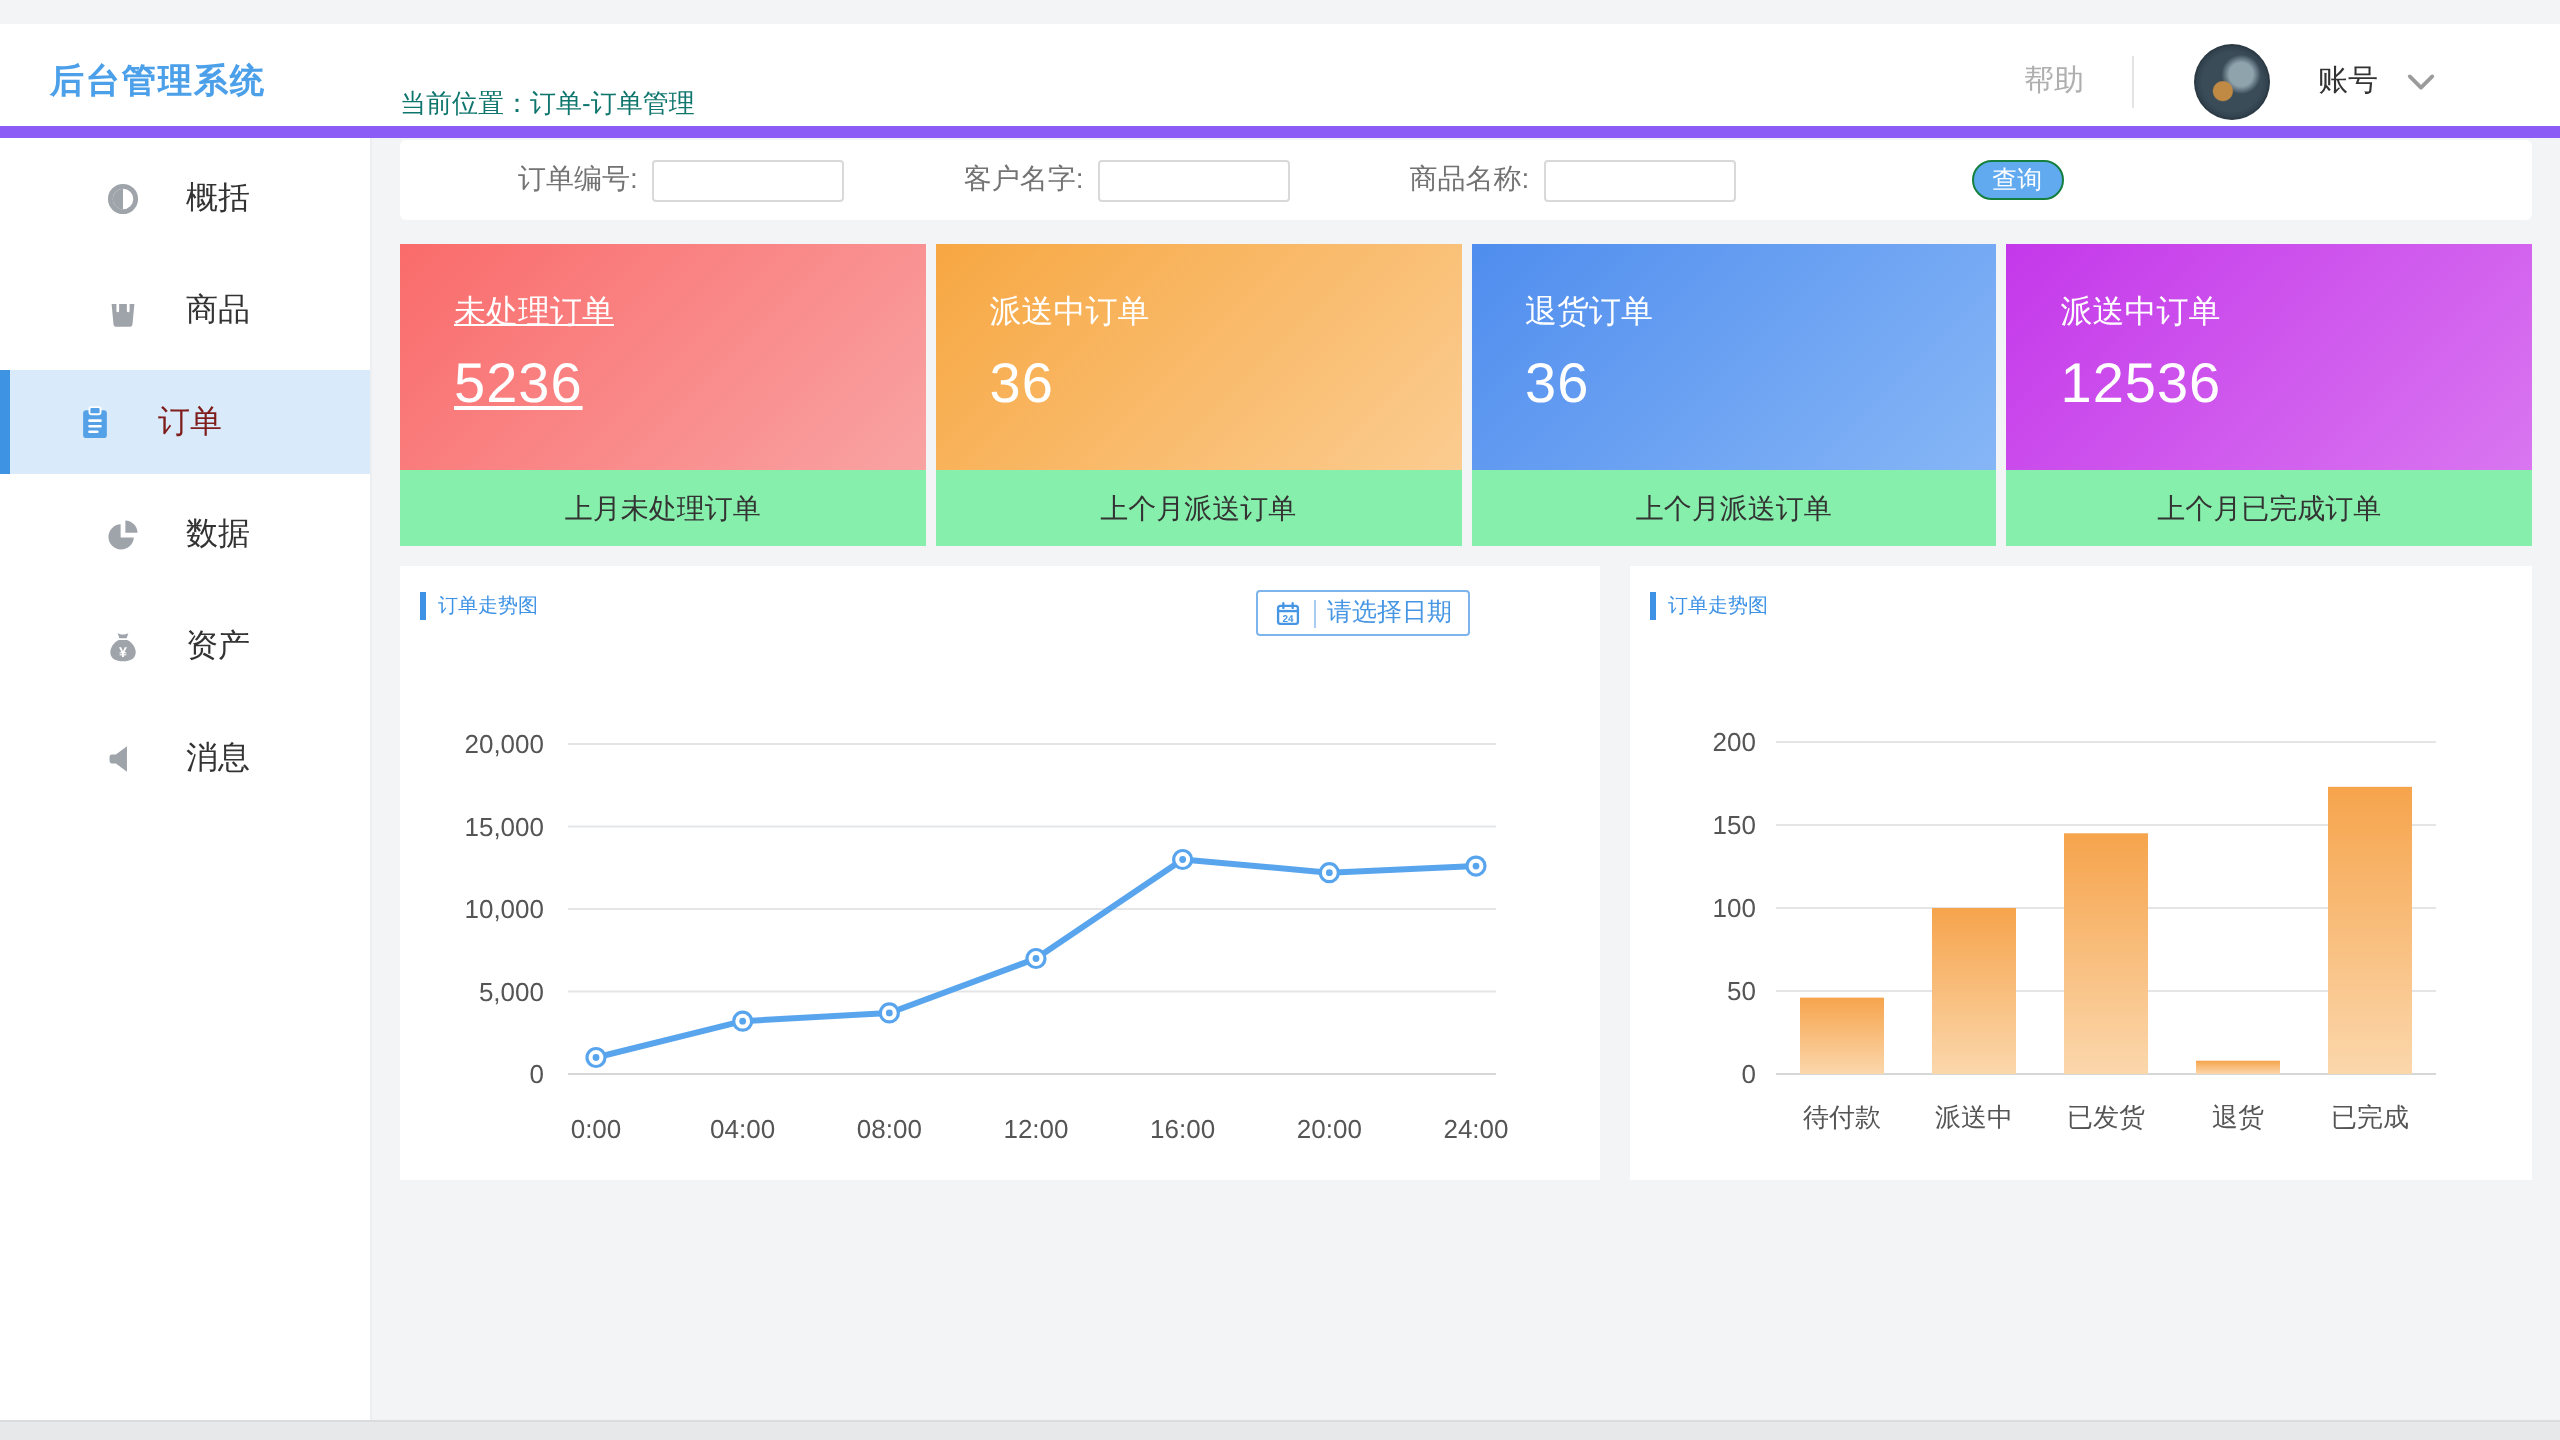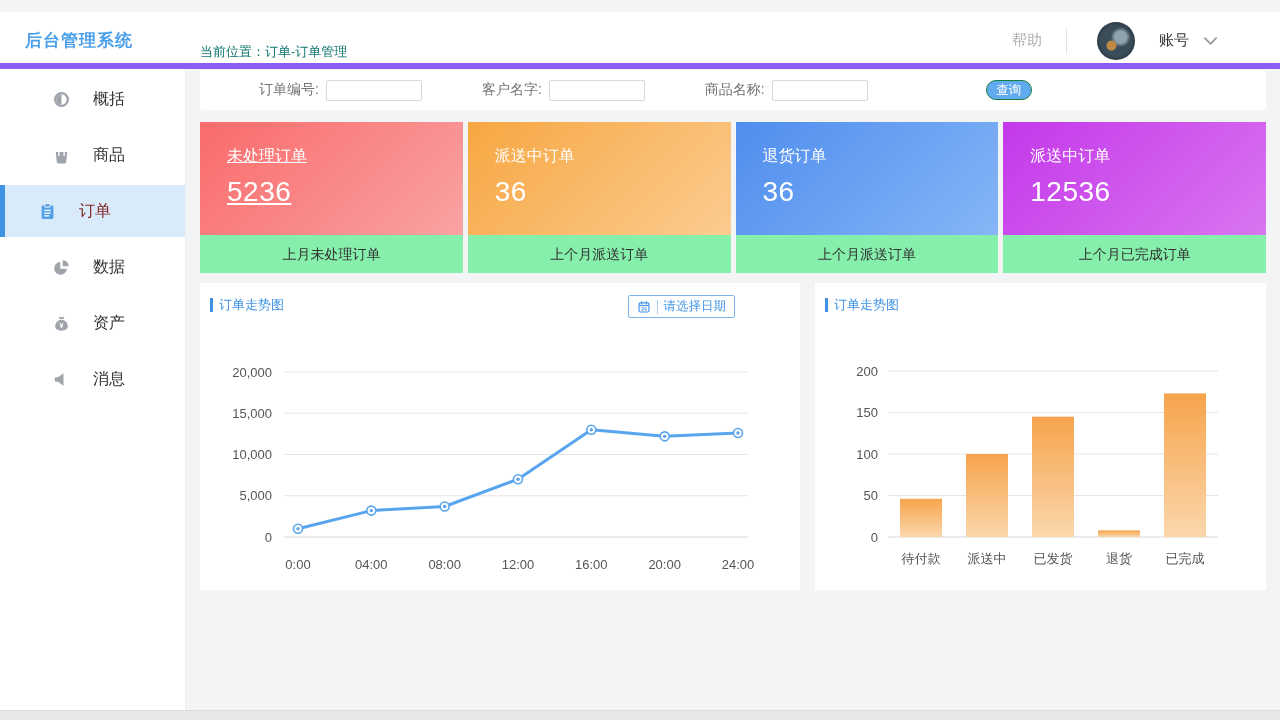--- a/index.html
+++ b/index.html
@@ -56,21 +56,21 @@
   .card-value { font-size:28px; font-weight:500; margin-top:9px; letter-spacing:.5px; }
   .card-footer { height:38px; line-height:38px; text-align:center; font-size:14px; color:#333; background:#86efac; }
 
   
   .panel { position:absolute; top:283px; height:307px; background:#fff; }
   .panel-line { left:200px; width:600px; }
   .panel-bar  { left:815px; width:451px; }
   .panel-head { position:relative; padding:13px 10px 0 10px; height:39px; }
   .panel-title { display:flex; align-items:center; }
   .t-bar { width:3px; height:14px; background:#3E92E5; margin-right:6px; }
-  .t-text { font-size:13px; color:#3E92E5; font-weight:500; }
+  .t-text { font-size:10px; color:#3E92E5; font-weight:500; }
   .date-picker { position:absolute; right:65px; top:12px; display:inline-flex; align-items:center;
                  border:1px solid #7EB4EC; background:#fff; border-radius:2px; padding:2px 8px;
                  color:#4796E4; font-size:12.5px; cursor:pointer; font-family:inherit; gap:6px; }
   .date-picker svg { width:14px; height:14px; }
   .dp-div { width:1px; height:14px; background:#A9CDF0; }
   .chart-svg { position:absolute; left:0; top:52px; }
   svg text { font-family:"Liberation Sans","DejaVu Sans",sans-serif; }
 
   .bottom-strip { position:absolute; left:0; top:710px; width:1280px; height:10px;
                   background:#E7E8EA; border-top:1px solid #DBDCDE; }

